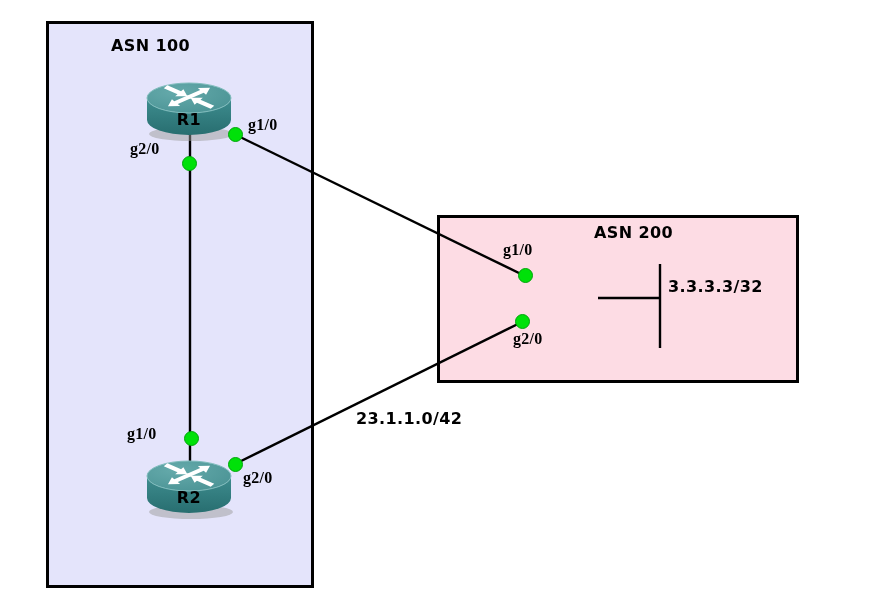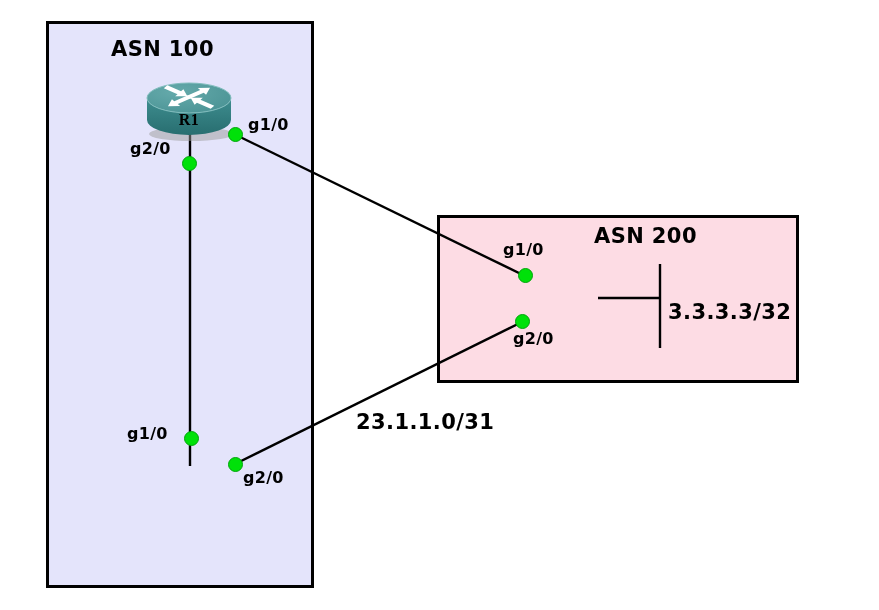--- a/index.html
+++ b/index.html
@@ -8,32 +8,32 @@
     font-family:"DejaVu Sans","Liberation Sans",sans-serif;overflow:hidden;
   }
   .asn-box{position:absolute;border:3px solid #000;box-sizing:border-box;z-index:1;}
   #asn100-box{left:46px;top:21px;width:268px;height:567px;background:var(--asn100,#E4E4FB);}
   #asn300-box{left:437px;top:215px;width:362px;height:168px;background:var(--asn300,#FDDCE4);}
   .links-svg{position:absolute;left:0;top:0;z-index:2;}
   .router{position:absolute;width:90px;height:64px;z-index:3;cursor:pointer;}
   .router svg{display:block;width:90px;height:64px;}
   .router-name{
     position:absolute;left:0;top:34px;width:90px;text-align:center;
-    font-weight:bold;font-size:16px;color:#000;letter-spacing:0.5px;line-height:1;font-family:Liberation Serif, serif;
+    font-weight:bold;font-size:16px;color:#000;letter-spacing:0.5px;line-height:1;
   }
   .dot{
     position:absolute;width:15px;height:15px;border-radius:50%;
     background:var(--dot,#00E109);border:1px solid #00A60A;box-sizing:border-box;z-index:4;
   }
   .lbl{
     position:absolute;font-weight:bold;color:#000;z-index:5;
     line-height:1.15;white-space:nowrap;
   }
-  .lbl-lg{font-size:21px;letter-spacing:0.4px;}
-  .lbl-if{font-size:16px;letter-spacing:0.3px;}
+  .lbl-lg{font-size:16px;letter-spacing:0.4px;}
+  .lbl-if{font-size:16px;letter-spacing:0.3px;font-family:Liberation Serif, serif;}
 </style>
 </head>
 <body>
 
 <svg width="0" height="0" style="position:absolute" aria-hidden="true">
   <defs>
     <linearGradient id="sideGrad" x1="0" y1="0" x2="0" y2="1">
       <stop offset="0" stop-color="#3E8D8F"></stop>
       <stop offset="1" stop-color="#286E70"></stop>
     </linearGradient>
@@ -67,34 +67,40 @@
     <line x1="598" y1="298" x2="660" y2="298" stroke="#000" stroke-width="2.4"></line>
     <line x1="660" y1="264" x2="660" y2="348" stroke="#000" stroke-width="2.4"></line>
   </svg>
 
   <div class="router" style="left:144px;top:78px">
     <svg viewBox="0 0 90 64">
         <use href="#routerIcon"></use>
       </svg>
     <span class="router-name">R1</span>
   </div>
+  <div class="router" style="left:144px;top:456px">
+    <svg viewBox="0 0 90 64">
+        <use href="#routerIcon"></use>
+      </svg>
+    <span class="router-name">R2</span>
+  </div>
 
   <div class="dot" style="left:228px;top:127px"></div>
   <div class="dot" style="left:182px;top:156px"></div>
   <div class="dot" style="left:184px;top:431px"></div>
   <div class="dot" style="left:228px;top:457px"></div>
   <div class="dot" style="left:518px;top:268px"></div>
   <div class="dot" style="left:515px;top:314px"></div>
 
   <div class="lbl lbl-lg" style="left:111px;top:37px">ASN 100</div>
   <div class="lbl lbl-lg" style="left:594px;top:224px">ASN 200</div>
 
   <div class="lbl lbl-if" style="left:248px;top:116px">g1/0</div>
   <div class="lbl lbl-if" style="left:130px;top:140px">g2/0</div>
   <div class="lbl lbl-if" style="left:127px;top:425px">g1/0</div>
   <div class="lbl lbl-if" style="left:243px;top:469px">g2/0</div>
   <div class="lbl lbl-if" style="left:503px;top:241px">g1/0</div>
   <div class="lbl lbl-if" style="left:513px;top:330px">g2/0</div>
 
-  <div class="lbl lbl-lg" style="left:356px;top:410px">23.1.1.0/31</div>
-  <div class="lbl lbl-lg" style="left:668px;top:300px">3.3.3.3/32</div>
+  <div class="lbl lbl-lg" style="left:356px;top:410px">23.1.1.0/42</div>
+  <div class="lbl lbl-lg" style="left:668px;top:278px">3.3.3.3/32</div>
 
 </div>
 
 </body></html>

